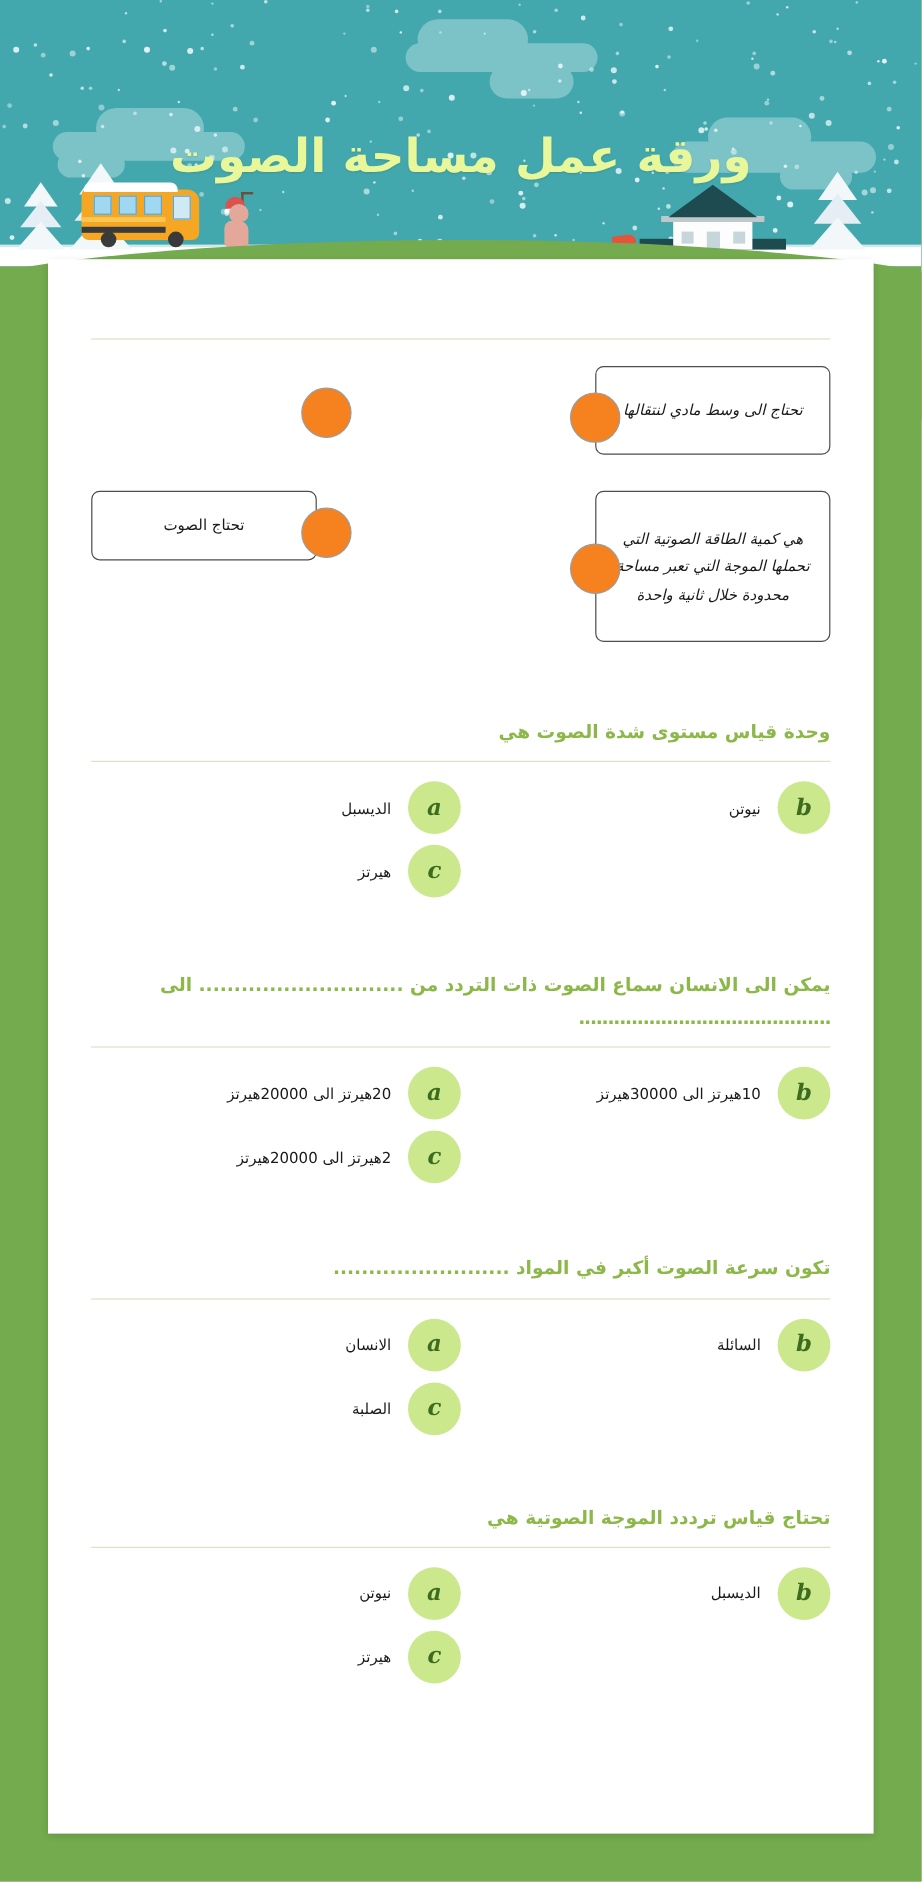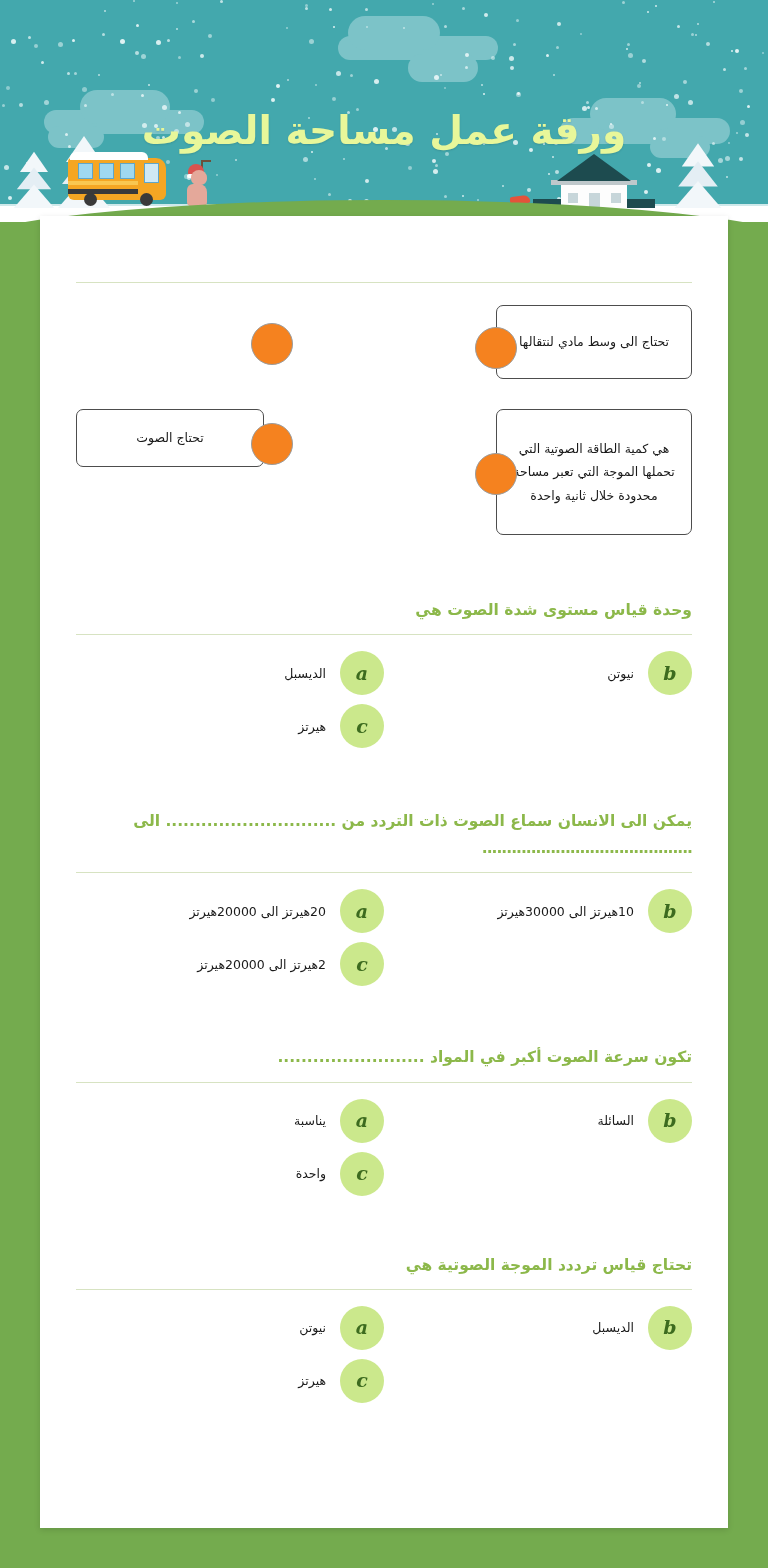--- a/index.html
+++ b/index.html
@@ -215,21 +215,21 @@
     align-items: center;
     justify-content: center;
     text-align: center;
     font-size: 12.5px;
     color: #1a1a1a;
     line-height: 1.85;
     padding: 8px 14px;
     direction: rtl;
   }
   .box-left  { width: 188px; }
-  .box-right { width: 196px; }
+  .box-right { width: 196px; font-style: italic; }
 
   .r1 .box-left  { height: 64px; }
   .r1 .box-right { height: 74px; }
   .r2 { margin-top: 30px; }
   .r2 .box-left  { height: 58px; }
   .r2 .box-right { height: 126px; }
 
   .dot-node {
     position: absolute;
     width: 42px; height: 42px;
@@ -638,28 +638,28 @@
       <div class="q-rule"></div>
 
       <div class="opts">
         <div class="opt-row">
           <div class="opt second">
             <div class="bubble">b</div>
             <div class="opt-text">السائلة</div>
           </div>
           <div class="opt">
             <div class="bubble">a</div>
-            <div class="opt-text">يناسبة</div>
+            <div class="opt-text">الانسان</div>
           </div>
         </div>
         <div class="opt-row">
           <div class="opt second"></div>
           <div class="opt">
             <div class="bubble">c</div>
-            <div class="opt-text">واحدة</div>
+            <div class="opt-text">الصلبة</div>
           </div>
         </div>
       </div>
     </div>
 
     <div class="sp-d"></div>
 
     <div class="q-block">
       <div class="q-heading">تحتاج قياس ترددد الموجة الصوتية هي</div>
       <div class="q-rule"></div>

